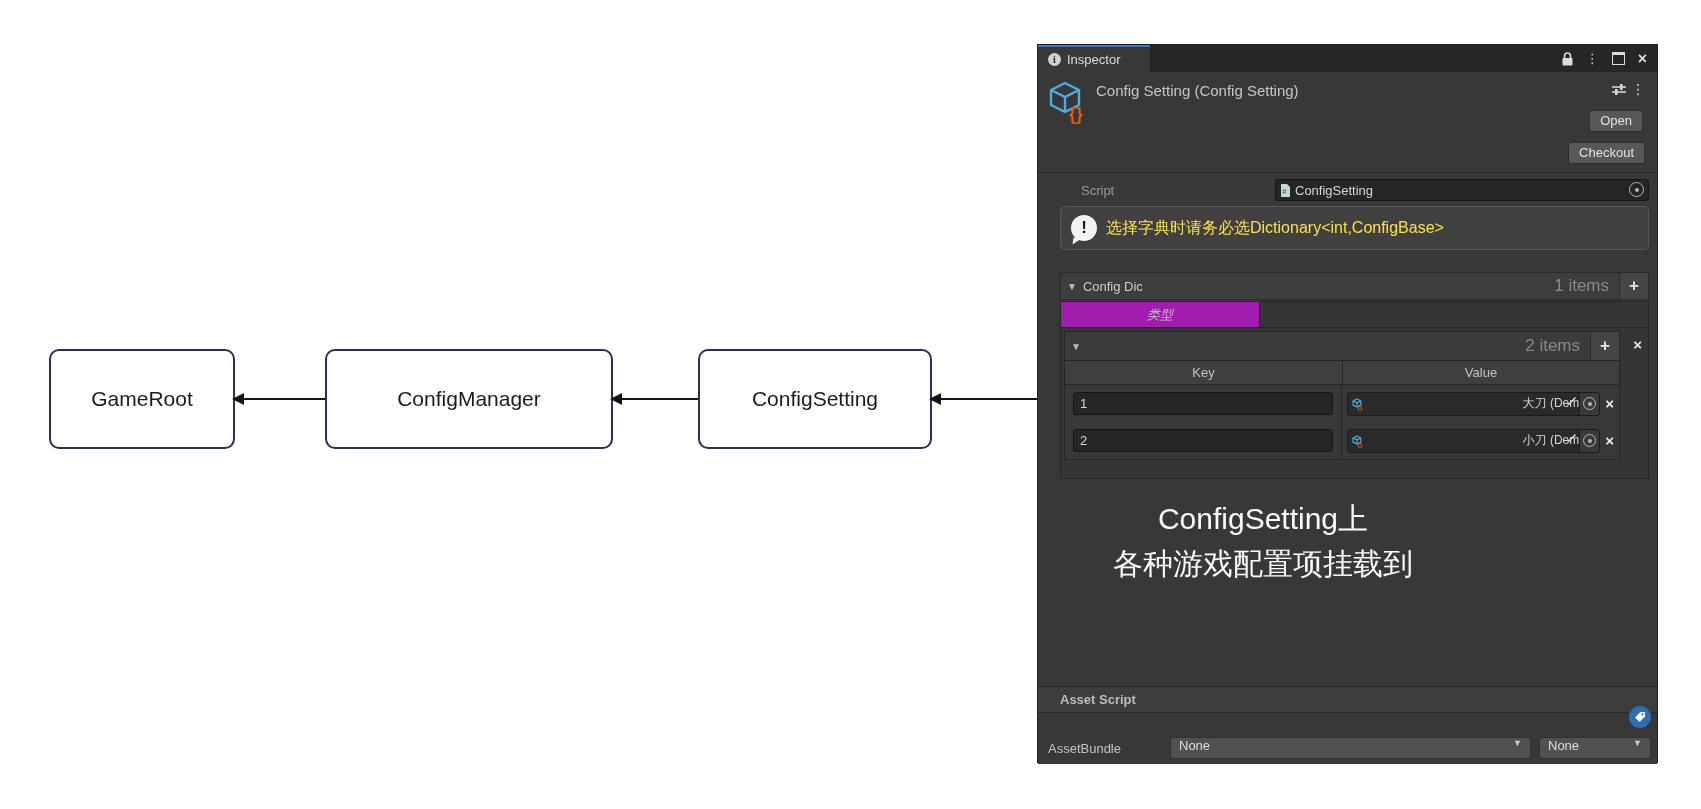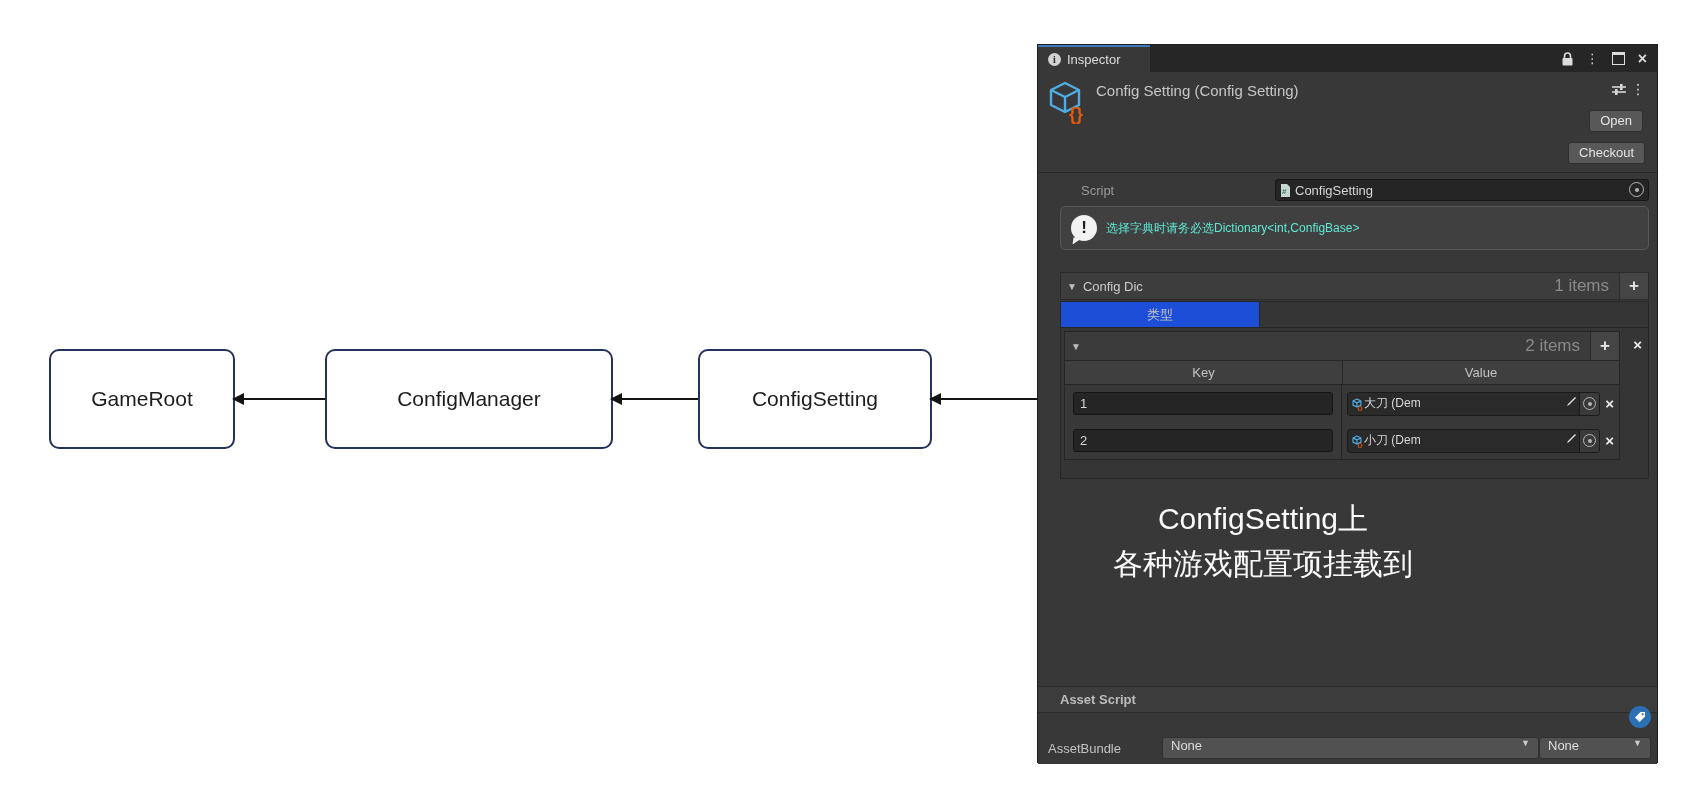--- a/index.html
+++ b/index.html
@@ -52,34 +52,34 @@
   .script-field .picker{position:absolute;right:4px;top:2px;}
 
   .warnbox{position:absolute;top:134px;left:22px;right:8px;height:44px;background:#404040;
            border:1px solid #585858;border-radius:5px;display:flex;align-items:center;gap:9px;
            padding:0 10px;box-sizing:border-box;}
   .warn-icon{width:26px;height:26px;border-radius:50%;background:#f2f2f2;color:#1c1c1c;
              font-weight:bold;font-size:17px;display:flex;align-items:center;justify-content:center;
              position:relative;flex:0 0 auto;}
   .warn-icon::after{content:"";position:absolute;left:2px;bottom:-4px;width:0;height:0;
              border-left:8px solid #f2f2f2;border-bottom:7px solid transparent;transform:rotate(8deg);}
-  .warn-text{font-size:12px;color:#5eead4;}
+  .warn-text{font-size:16px;color:#fde047;}
 
   .cfg-header{position:absolute;top:200px;left:22px;right:8px;height:28px;background:#3d3d3d;
               border:1px solid #2b2b2b;box-sizing:border-box;display:flex;align-items:center;}
   .fold{color:#bdbdbd;font-size:10px;margin:0 6px 0 6px;}
   .items-count{color:#8a8a8a;font-size:17px;margin-right:10px;}
   .plus-cell{width:28px;align-self:stretch;border-left:1px solid #2b2b2b;background:#454545;
              display:flex;align-items:center;justify-content:center;color:#e8e8e8;
              font-size:17px;font-weight:bold;}
 
   .cfg-table{position:absolute;top:229px;left:22px;right:8px;height:178px;background:#353535;
              border:1px solid #262626;box-sizing:border-box;}
   .cfg-thead{display:flex;height:25px;border-bottom:1px solid #262626;}
-  .cfg-th{background:#1d4ed8;display:flex;align-items:center;justify-content:center;color:#c3c3c3;}
+  .cfg-th{background:#a21caf;display:flex;align-items:center;justify-content:center;color:#c3c3c3;font-style:italic;}
   .cfg-th-type{width:198px;border-right:1px solid #262626;}
   .cfg-th-list{flex:1;}
   .cfg-tbody{display:flex;height:152px;}
   .cfg-td-type{width:198px;border-right:1px solid #262626;padding:8px 9px 0 9px;box-sizing:border-box;}
   .cfg-td-type input{width:100%;height:22px;box-sizing:border-box;font-size:13px;padding:0 6px;
                      font-family:"Liberation Sans",sans-serif;outline:none;}
   .cfg-td-list{flex:1;position:relative;padding:3px 28px 0 3px;box-sizing:border-box;}
   .nested{border:1px solid #262626;background:#383838;}
   .n-header{display:flex;align-items:center;height:28px;background:#3b3b3b;}
   .n-spacer{flex:1;}
@@ -87,38 +87,38 @@
   .n-kv-cell{display:flex;align-items:center;justify-content:center;color:#c3c3c3;}
   .n-kv-key{width:50%;border-right:1px solid #262626;}
   .n-kv-val{flex:1;}
   .n-row{display:flex;align-items:center;height:37px;}
   .n-key{width:50%;padding:0 8px;box-sizing:border-box;border-right:1px solid #262626;align-self:stretch;
          display:flex;align-items:center;}
   .n-key input{width:100%;height:23px;box-sizing:border-box;font-size:13px;padding:0 6px;
                font-family:"Liberation Sans",sans-serif;outline:none;}
   .n-val{flex:1;display:flex;align-items:center;gap:5px;padding:0 5px;}
   .obj-field{flex:1;height:22px;background:#2a2a2a;border:1px solid #1b1b1b;border-radius:3px;
-             display:flex;align-items:center;padding-left:3px;overflow:hidden;position:relative;}
+             display:flex;align-items:center;padding-left:3px;overflow:hidden;position:relative;text-align:right;}
   .obj-name{font-size:12px;color:#d8d8d8;white-space:nowrap;overflow:hidden;flex:1;}
   .obj-pick{width:19px;align-self:stretch;background:#3a3a3a;border-left:1px solid #1b1b1b;
             display:flex;align-items:center;justify-content:center;flex:0 0 auto;}
   .obj-pick .picker{width:11px;height:11px;border-width:1.2px;}
   .xbtn{color:#ececec;font-size:15px;font-weight:bold;line-height:1;}
   .outer-x{position:absolute;right:6px;top:9px;}
   .pencil{position:absolute;right:22px;top:3px;}
 
   .big-note{position:absolute;left:10px;top:424px;width:430px;text-align:center;color:#fafafa;
             font-size:30px;line-height:45px;}
 
   .asset-band{position:absolute;top:614px;left:0;right:0;height:27px;background:#3d3d3d;
               border-top:1px solid #2a2a2a;border-bottom:1px solid #2a2a2a;box-sizing:border-box;
               line-height:25px;padding-left:22px;font-weight:bold;font-size:13px;color:#bdbdbd;}
   .tag-btn{position:absolute;right:6px;top:634px;width:22px;height:22px;border-radius:50%;
            background:#2d6fb5;display:flex;align-items:center;justify-content:center;}
-  .ab-row{position:absolute;left:10px;right:6px;top:664px;height:24px;display:flex;align-items:center;}
+  .ab-row{position:absolute;left:10px;right:6px;top:664px;height:24px;display:flex;align-items:center;gap:8px;}
   .ab-label{width:114px;color:#c3c3c3;}
   .dropdown{height:22px;background:#515151;border:1px solid #303030;border-radius:3px;
             display:flex;align-items:flex-start;padding:0 8px;box-sizing:border-box;color:#dedede;}
   .dd1{flex:1;}
   .dd2{width:112px;}
   .dd-arrow{margin-left:auto;font-size:9px;color:#cccccc;}
 </style>
 </head>
 <body>
 

